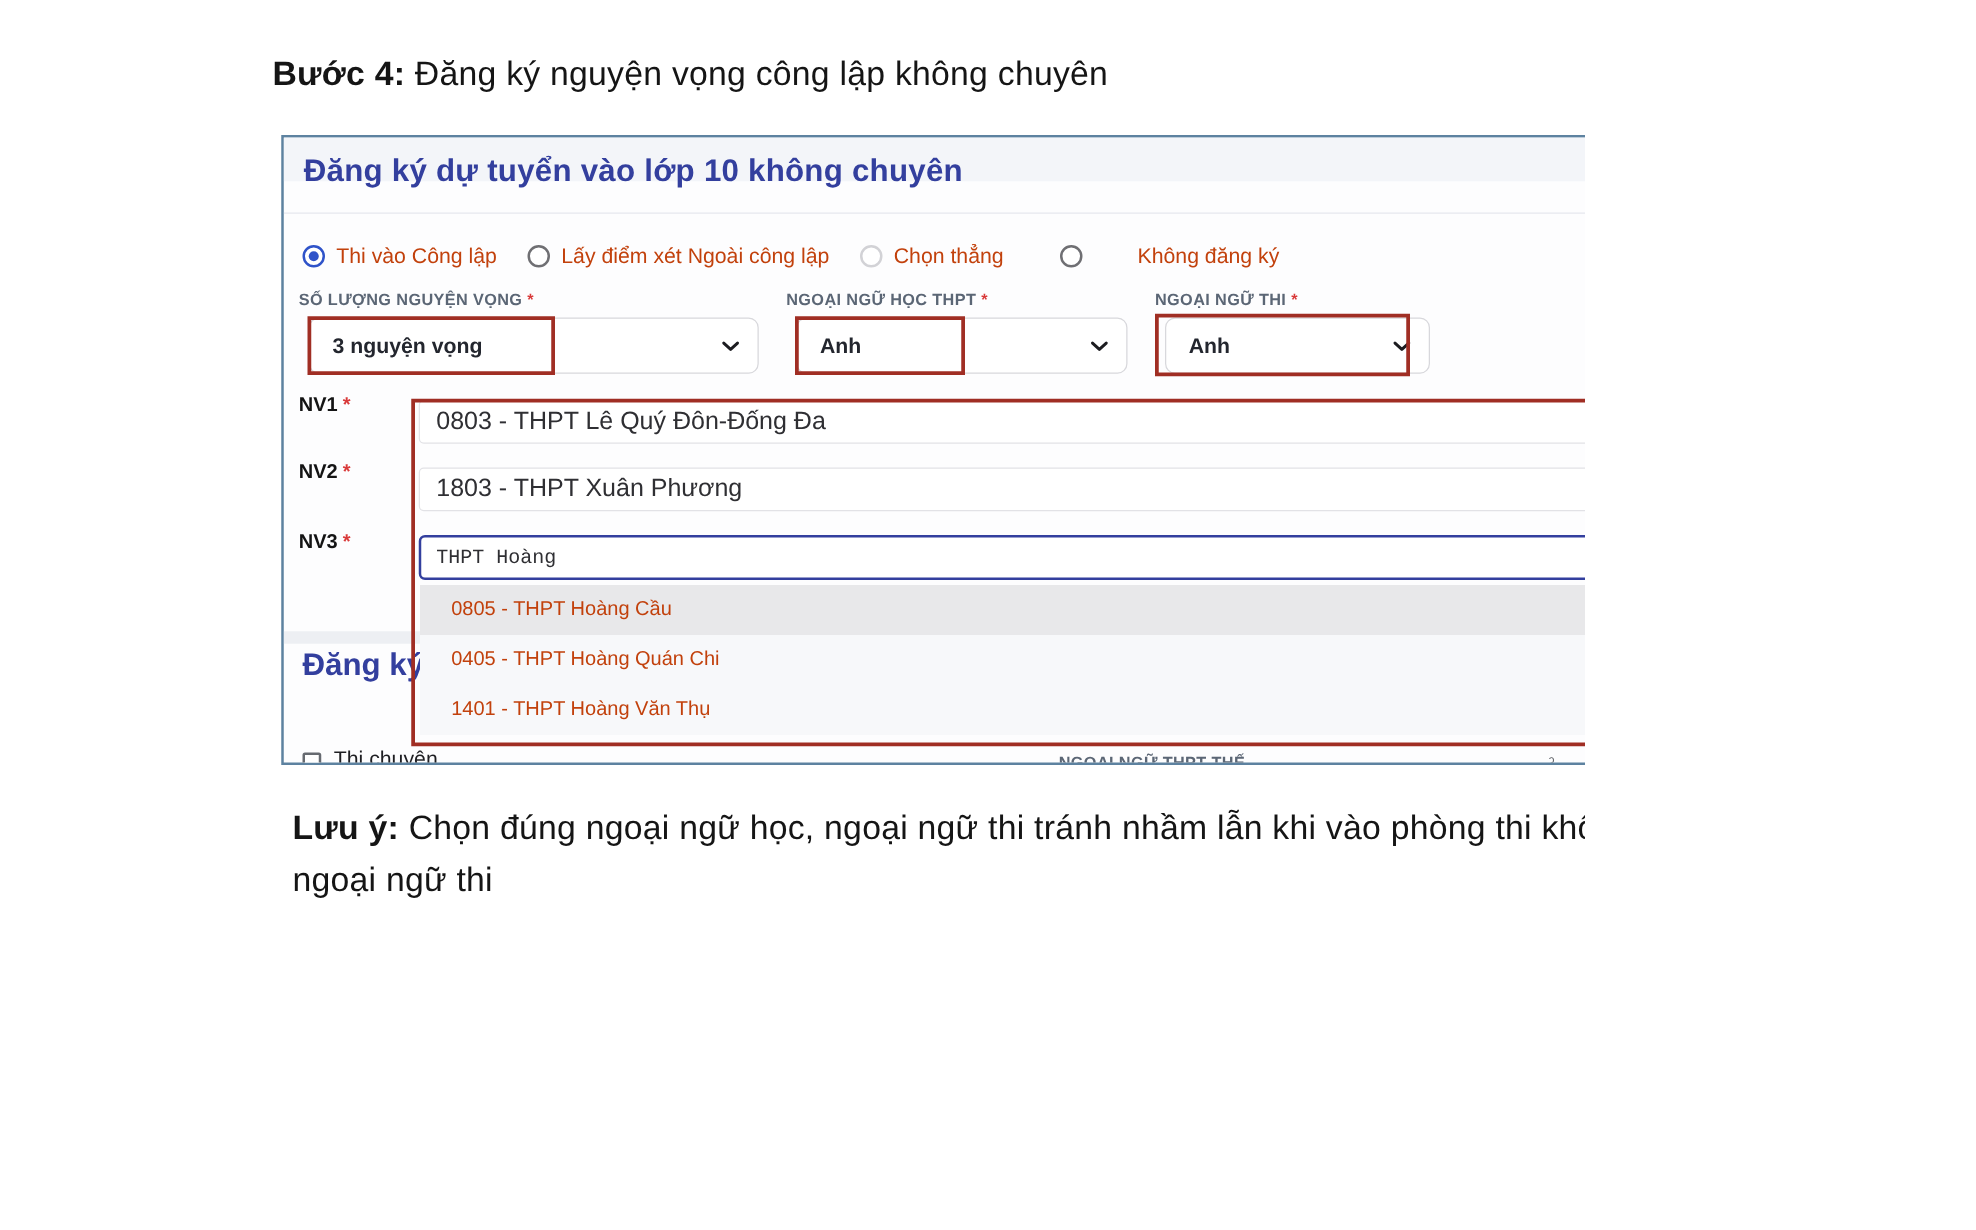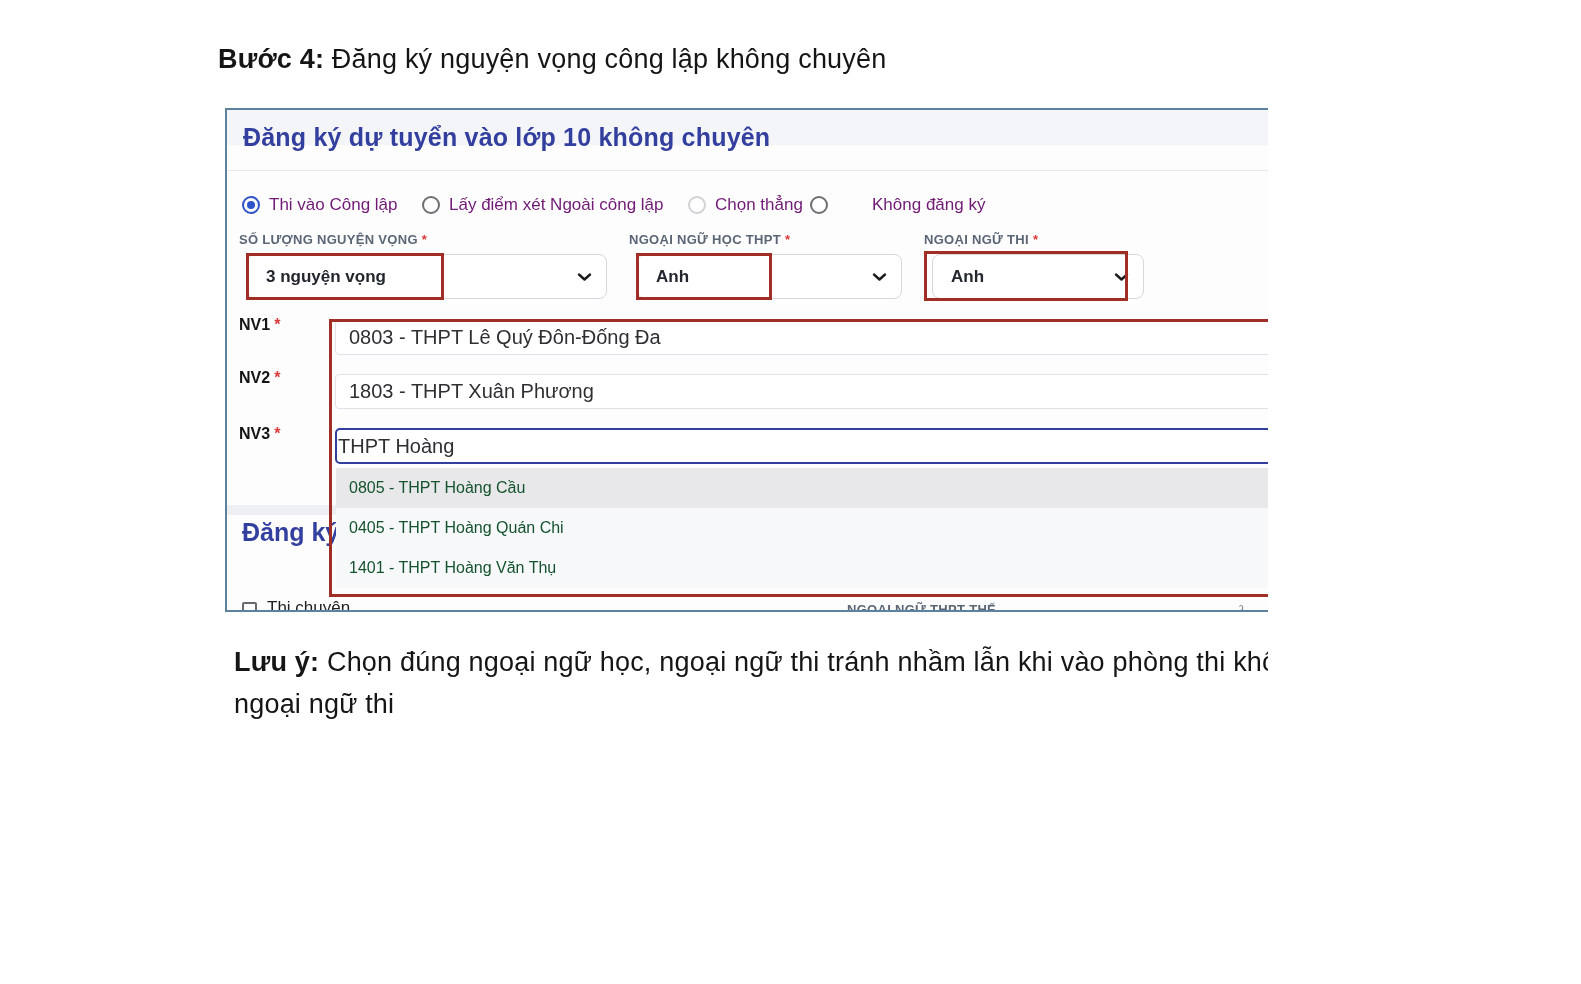--- a/index.html
+++ b/index.html
@@ -23,21 +23,21 @@
   .panel-band { position:absolute; left:0; top:0; width:100%; height:35px; background:#f3f5f9; }
   .panel-divider { position:absolute; left:0; top:60px; width:100%; height:1px; background:#e6e8ee; }
   .panel-title { position:absolute; left:16px; top:13px; font-size:25px; font-weight:bold; color:#333f9e; letter-spacing:.2px; z-index:2; }
 
   
   .radio-item { position:absolute; top:85px; height:20px; display:flex; align-items:center; gap:9px; z-index:2; }
   .radio-circle { width:18px; height:18px; border-radius:50%; border:2px solid #6f6f73; background:#fff; position:relative; flex:0 0 auto; }
   .radio-item.selected .radio-circle { border-color:#2f53c9; }
   .radio-item.selected .radio-circle::after { content:""; position:absolute; left:3px; top:3px; width:8px; height:8px; border-radius:50%; background:#2f53c9; }
   .radio-item.disabled .radio-circle { border-color:#d2d2d6; }
-  .radio-label { font-size:17px; color:#701a75; white-space:nowrap; }
+  .radio-label { font-size:17px; color:#c2410c; white-space:nowrap; }
 
   
   .field-label { position:absolute; top:122px; font-size:13px; font-weight:bold; color:#5b6675; letter-spacing:.3px; z-index:2; white-space:nowrap; }
   .req { color:#d93a3a; margin-left:4px; font-weight:bold; }
   .select-box {
     position:absolute; top:144px; height:45px; background:#fff;
     border:1px solid #d8d8dc; border-radius:8px; display:flex; align-items:center;
     padding-left:18px; z-index:2; cursor:pointer;
   }
   .select-box .val { font-size:17px; font-weight:bold; color:#23262e; }
@@ -53,26 +53,26 @@
     border:1px solid #e2e2e6; border-radius:4px; display:flex; align-items:center;
     padding-left:13px; z-index:3; cursor:pointer;
   }
   .nv-select .val { font-size:20px; color:#2f2f33; }
   .nv-combo {
     position:absolute; left:108px; top:318px; width:1107px; height:36px;
     border:2px solid #333f9e; border-radius:5px; background:#fff; z-index:4;
   }
   .nv-combo input {
     width:100%; height:100%; border:none; outline:none; background:transparent;
-    font-family:Liberation Sans, sans-serif; font-size:20px; color:#2f2f33; padding-left:1px;
+    font-family:Liberation Mono, monospace; font-size:16px; color:#2f2f33; padding-left:12px;
   }
 
   
   .opt-list { position:absolute; left:109px; top:358px; width:1104px; z-index:4; }
-  .opt { height:40px; display:flex; align-items:center; padding-left:13px; font-size:16px; color:#14532d; cursor:pointer; background:#f7f8fa; }
+  .opt { height:40px; display:flex; align-items:center; padding-left:25px; font-size:16px; color:#c2410c; cursor:pointer; background:#f7f8fa; }
   .opt.highlight { background:#e8e8ea; }
 
   
   .section-gap { position:absolute; left:0; top:395px; width:100%; height:10px; background:#edeff3; z-index:1; }
   .section2-title { position:absolute; left:15px; top:408px; font-size:25px; font-weight:bold; color:#333f9e; z-index:2; white-space:nowrap; }
 
   
   .pcheck { position:absolute; left:15px; top:492px; width:15px; height:15px; border:2px solid #666a70; border-radius:2px; background:#fff; z-index:3; }
   .pcheck-label { position:absolute; left:40px; top:488px; font-size:17px; color:#1e1e22; z-index:3; }
   .plang-label { position:absolute; left:620px; top:492px; font-size:13px; font-weight:bold; color:#5b6675; letter-spacing:.3px; z-index:3; }
@@ -107,21 +107,21 @@
       <span class="radio-label">Thi vào Công lập</span>
     </div>
     <div class="radio-item" style="left:195px;">
       <span class="radio-circle"></span>
       <span class="radio-label">Lấy điểm xét Ngoài công lập</span>
     </div>
     <div class="radio-item disabled" style="left:461px;">
       <span class="radio-circle"></span>
       <span class="radio-label">Chọn thẳng</span>
     </div>
-    <div class="radio-item" style="left:583px;gap:44px;">
+    <div class="radio-item" style="left:621px;gap:44px;">
       <span class="radio-circle"></span>
       <span class="radio-label">Không đăng ký</span>
     </div>
 
     <div class="field-label" style="left:12px;">
       <span>SỐ LƯỢNG NGUYỆN VỌNG</span><span class="req">*</span>
     </div>
     <div class="field-label" style="left:402px;">
       <span>NGOẠI NGỮ HỌC THPT</span><span class="req">*</span>
     </div>

